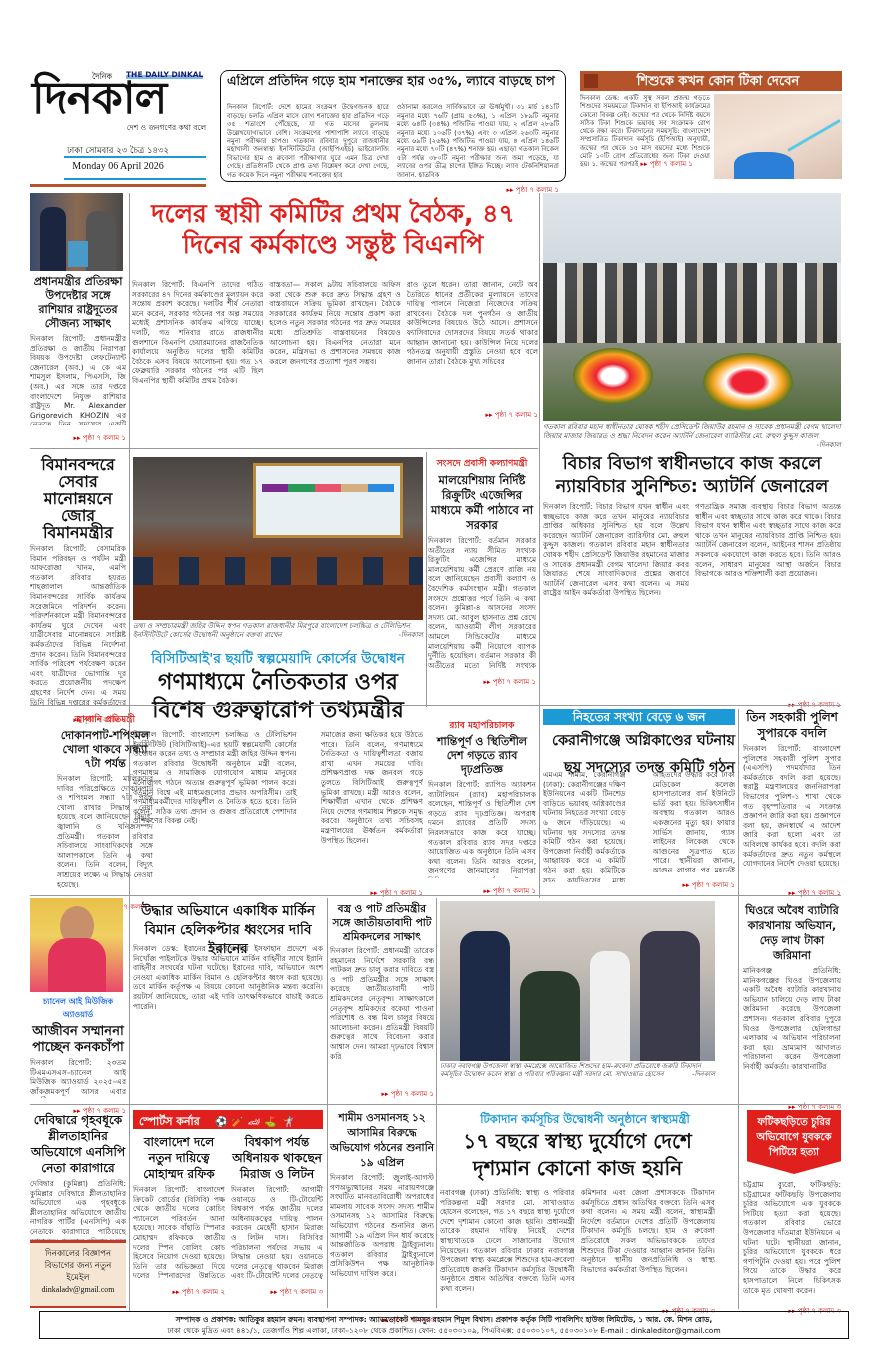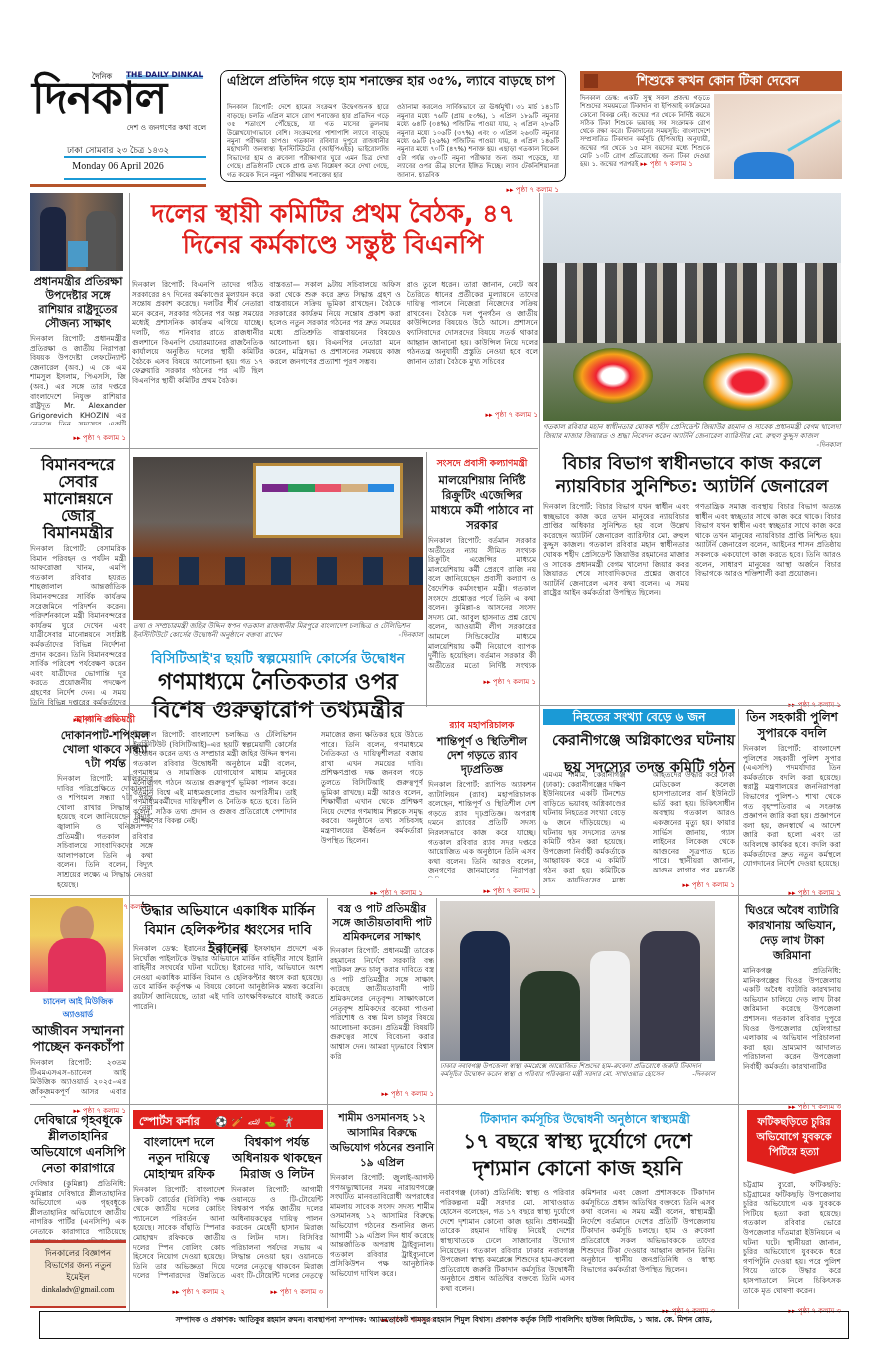--- a/index.html
+++ b/index.html
@@ -251,13 +251,14 @@
 <div class="rule" style="left:738px;top:709px;width:1px;height:600px;"></div>
 <div class="rule" style="left:327px;top:898px;width:1px;height:410px;"></div>
 <div class="rule" style="left:436px;top:898px;width:1px;height:410px;"></div>
 <div class="rule" style="left:30px;top:448px;width:508px;height:1px;"></div>
 <div class="rule" style="left:30px;top:705px;width:811px;height:1px;"></div>
 <div class="rule" style="left:30px;top:895px;width:811px;height:1px;"></div>
 <div class="rule" style="left:30px;top:1104px;width:811px;height:1px;"></div>
 
 <div class="abs" style="left:31px;top:1311px;width:810px;height:28px;border:1px solid #111;padding:2px 4px;text-align:center;margin-left:8px;">
   <div style="font-size:7.4px;line-height:11px;font-weight:bold;white-space:nowrap;overflow:hidden;">সম্পাদক ও প্রকাশক: আতিকুর রহমান রুমন। ব্যবস্থাপনা সম্পাদক: অ্যাডভোকেট শামসুর রহমান শিমুল বিশ্বাস। প্রকাশক কর্তৃক সিটি পাবলিশিং হাউজ লিমিটেড, ১ আর. কে. মিশন রোড,</div>
+  <div style="font-size:7.4px;line-height:11px;white-space:nowrap;overflow:hidden;">ঢাকা থেকে মুদ্রিত এবং ৪৪১/১, তেজগাঁও শিল্প এলাকা, ঢাকা–১২০৮ থেকে প্রকাশিত। ফোন: ৫৫০৩০১০৯, পিএবিএক্স: ৫৫০৩০১০৭, ৫৫০৩০১০৮ E-mail : dinkaleditor@gmail.com</div>
 </div>
 
 </body></html>

